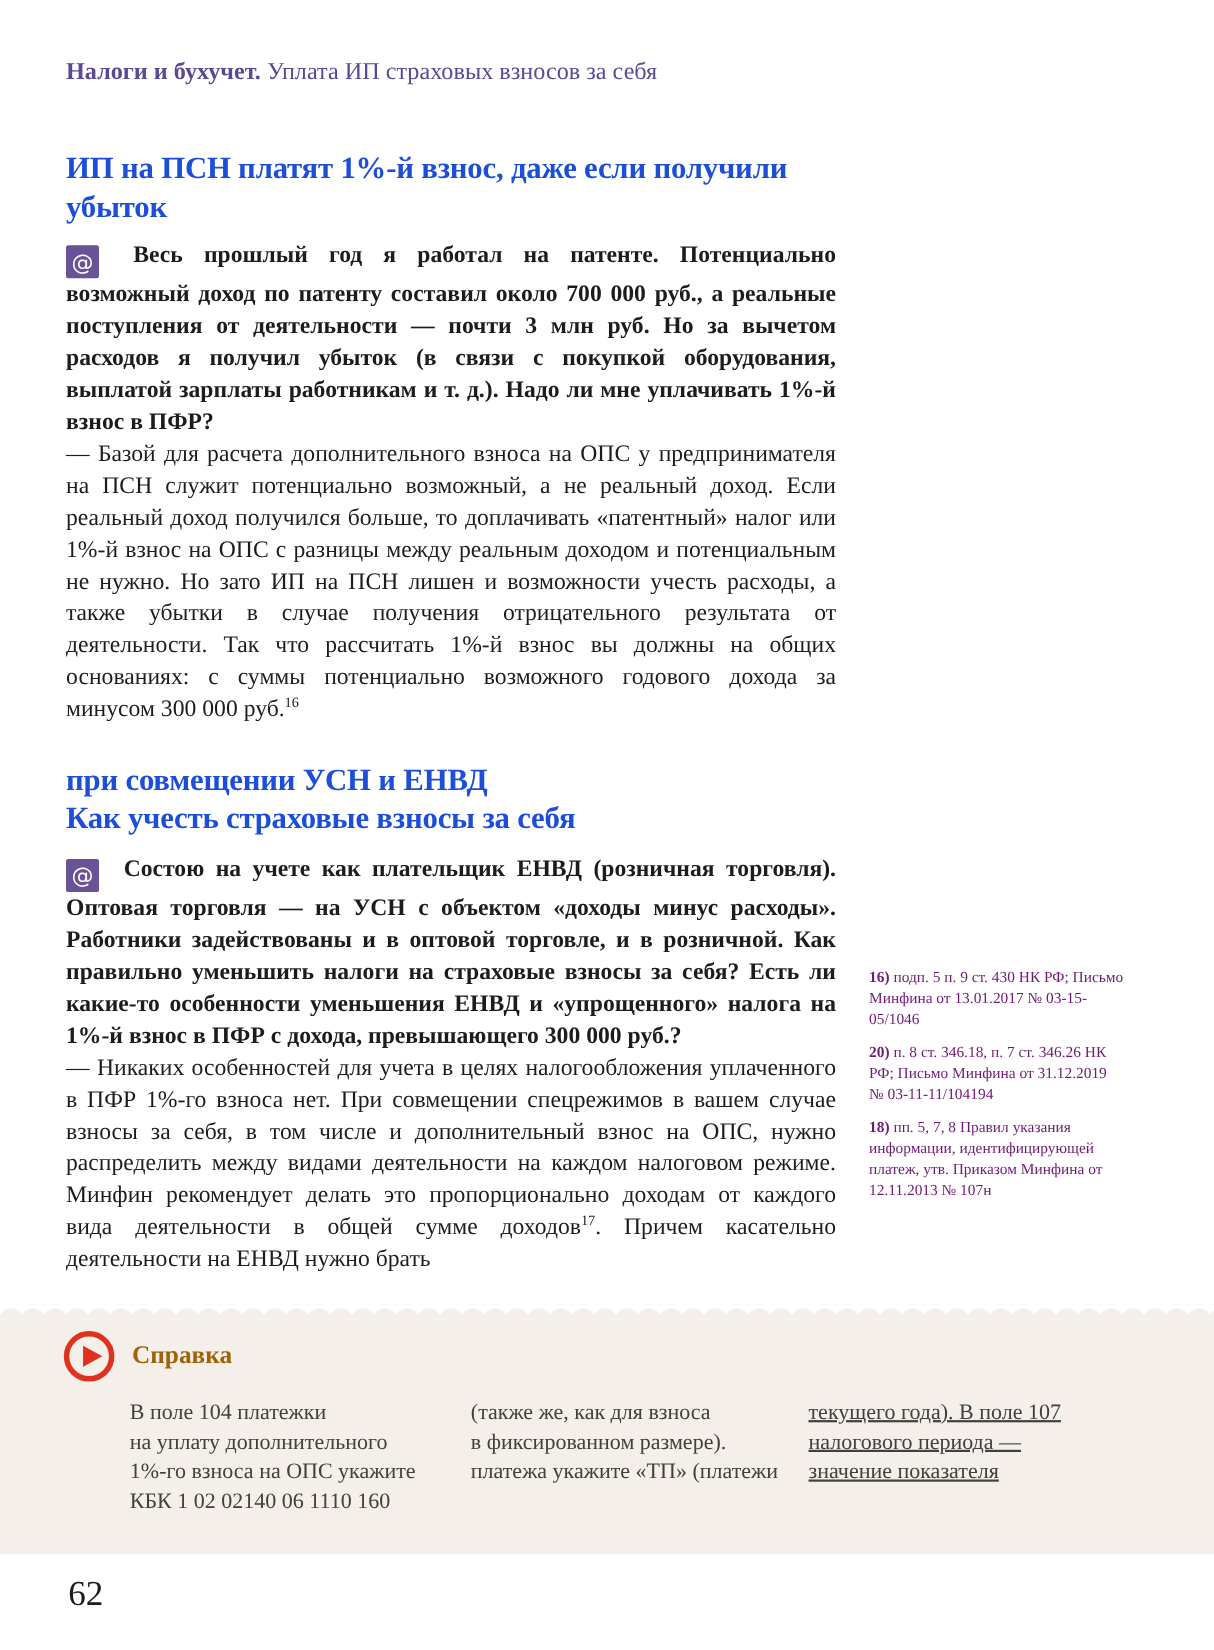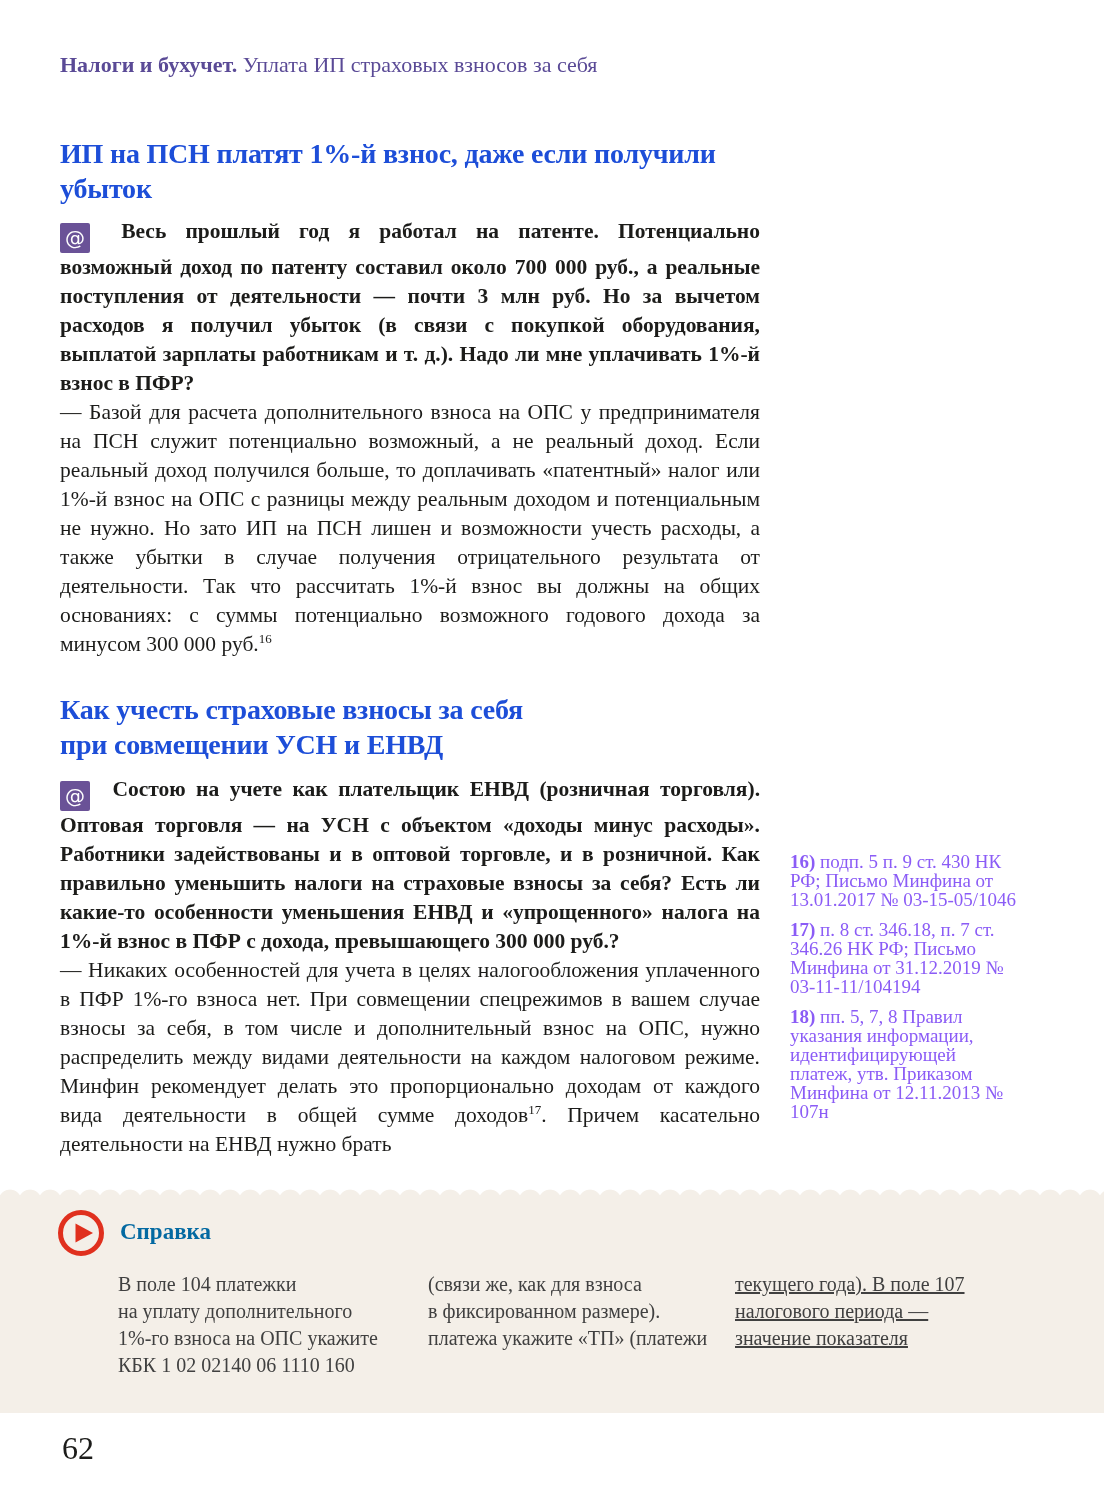--- a/index.html
+++ b/index.html
@@ -21,33 +21,33 @@
   .q{font-weight:700;}
   .a{font-weight:400;}
   sup{font-size:13px;line-height:0;}
   .at-badge{
     display:inline-block;width:30px;height:30px;background:#6a5297;color:#ffffff;
     font-size:20px;line-height:30px;text-align:center;border-radius:2px;
     margin-right:12px;vertical-align:-7px;font-weight:400;
     font-family:"DejaVu Sans",sans-serif;
   }
   
-  .footnotes{position:absolute;left:790px;top:852px;width:232px;font-size:19px;line-height:19px;color:#8b5cf6;}
+  .footnotes{position:absolute;left:790px;top:880px;width:232px;font-size:14px;line-height:19px;color:#701a75;}
   .footnotes p{margin:0 0 11px 0;}
   .footnotes b{font-weight:700;}
   
   .ref-band{position:absolute;left:0;top:1186px;width:1104px;height:227px;}
   .scallop{
     position:absolute;top:0;left:0;right:0;height:13px;
     background-image:radial-gradient(circle at 10px 15px,#f4efe8 11px,rgba(244,239,232,0) 11.8px);
     background-size:20px 13px;background-repeat:repeat-x;
   }
   .band-fill{position:absolute;top:13px;left:0;right:0;bottom:0;background:#f4efe8;}
   .play-badge{position:absolute;left:57px;top:23px;width:48px;height:48px;}
-  .ref-title{position:absolute;left:120px;top:33px;font-size:23px;font-weight:700;color:#0369a1;}
+  .ref-title{position:absolute;left:120px;top:33px;font-size:23px;font-weight:700;color:#a16207;}
   .ref-col{position:absolute;top:85px;font-size:20px;line-height:27px;color:#404040;}
   .ref-col .line{display:block;}
   .ref-col-1{left:118px;width:300px;}
   .ref-col-2{left:428px;width:300px;}
   .ref-col-3{left:735px;width:260px;text-decoration:underline;}
   
   .page-number{position:absolute;left:62px;top:1430px;font-size:32px;color:#1c1c1a;}
 </style>
 </head>
 <body>
@@ -68,38 +68,38 @@
     <p class="para q">
       <span class="at-badge"><span>@</span></span>
       <span>Весь прошлый год я работал на патенте. Потенциально возможный доход по патенту составил около 700 000 руб., а реальные поступления от деятельности — почти 3 млн руб. Но за вычетом расходов я получил убыток (в связи с покупкой оборудования, выплатой зарплаты работникам и т. д.). Надо ли мне уплачивать 1%-й взнос в ПФР?</span>
     </p>
 
     <p class="para a">
       <span>—  Базой для расчета дополнительного взноса на ОПС у предпринимателя на ПСН служит потенциально возможный, а не реальный доход. Если реальный доход получился больше, то доплачивать «патентный» налог или 1%-й взнос на ОПС с разницы между реальным доходом и потенциальным не нужно. Но зато ИП на ПСН лишен и возможности учесть расходы, а также убытки в случае получения отрицательного результата от деятельности. Так что рассчитать 1%-й взнос вы должны на общих основаниях: с суммы потенциально возможного годового дохода за минусом 300 000 руб.</span><sup>16</sup>
     </p>
 
     <h2>
+      <span class="hline">при совмещении УСН и ЕНВД</span>
       <span class="hline">Как учесть страховые взносы за себя</span>
-      <span class="hline">при совмещении УСН и ЕНВД</span>
     </h2>
 
     <p class="para q">
       <span class="at-badge"><span>@</span></span>
       <span>Состою на учете как плательщик ЕНВД (розничная торговля). Оптовая торговля — на УСН с объектом «доходы минус расходы». Работники задействованы и в оптовой торговле, и в розничной. Как правильно уменьшить налоги на страховые взносы за себя? Есть ли какие-то особенности уменьшения ЕНВД и «упрощенного» налога на 1%-й взнос в ПФР с дохода, превышающего 300 000 руб.?</span>
     </p>
 
     <p class="para a">
       <span>—  Никаких особенностей для учета в целях налогообложения уплаченного в ПФР 1%-го взноса нет. При совмещении спецрежимов в вашем случае взносы за себя, в том числе и дополнительный взнос на ОПС, нужно распределить между видами деятельности на каждом налоговом режиме. Минфин рекомендует делать это пропорционально доходам от каждого вида деятельности в общей сумме доходов</span><sup>17</sup><span>. Причем касательно деятельности на ЕНВД нужно брать</span>
     </p>
 
   </div>
 
   <aside class="footnotes">
     <p><b>16)</b><span> подп. 5 п. 9 ст. 430 НК РФ; Письмо Минфина от 13.01.2017 № 03-15-05/1046</span></p>
-    <p><b>17)</b><span> п. 8 ст. 346.18, п. 7 ст. 346.26 НК РФ; Письмо Минфина от 31.12.2019 № 03-11-11/104194</span></p>
+    <p><b>20)</b><span> п. 8 ст. 346.18, п. 7 ст. 346.26 НК РФ; Письмо Минфина от 31.12.2019 № 03-11-11/104194</span></p>
     <p><b>18)</b><span> пп. 5, 7, 8 Правил указания информации, идентифицирующей платеж, утв. Приказом Минфина от 12.11.2013 № 107н</span></p>
   </aside>
 
   <div class="ref-band">
     <div class="scallop"></div>
     <div class="band-fill"></div>
 
     <div class="play-badge">
       <svg viewBox="0 0 48 48" width="48" height="48" aria-hidden="true">
         <circle cx="24" cy="24" r="20.5" fill="#f4efe8" stroke="#e0301e" stroke-width="5"></circle>
@@ -110,21 +110,21 @@
     <div class="ref-title">Справка</div>
 
     <div class="ref-col ref-col-1">
       <span class="line">В поле 104 платежки</span>
       <span class="line">на уплату дополнительного</span>
       <span class="line">1%-го взноса на ОПС укажите</span>
       <span class="line">КБК 1 02 02140 06 1110 160</span>
     </div>
 
     <div class="ref-col ref-col-2">
-      <span class="line">(связи же, как для взноса</span>
+      <span class="line">(также же, как для взноса</span>
       <span class="line">в фиксированном размере).</span>
       <span class="line">платежа укажите «ТП» (платежи</span>
     </div>
 
     <div class="ref-col ref-col-3">
       <span class="line">текущего года). В поле 107</span>
       <span class="line">налогового периода —</span>
       <span class="line">значение показателя</span>
     </div>
   </div>

